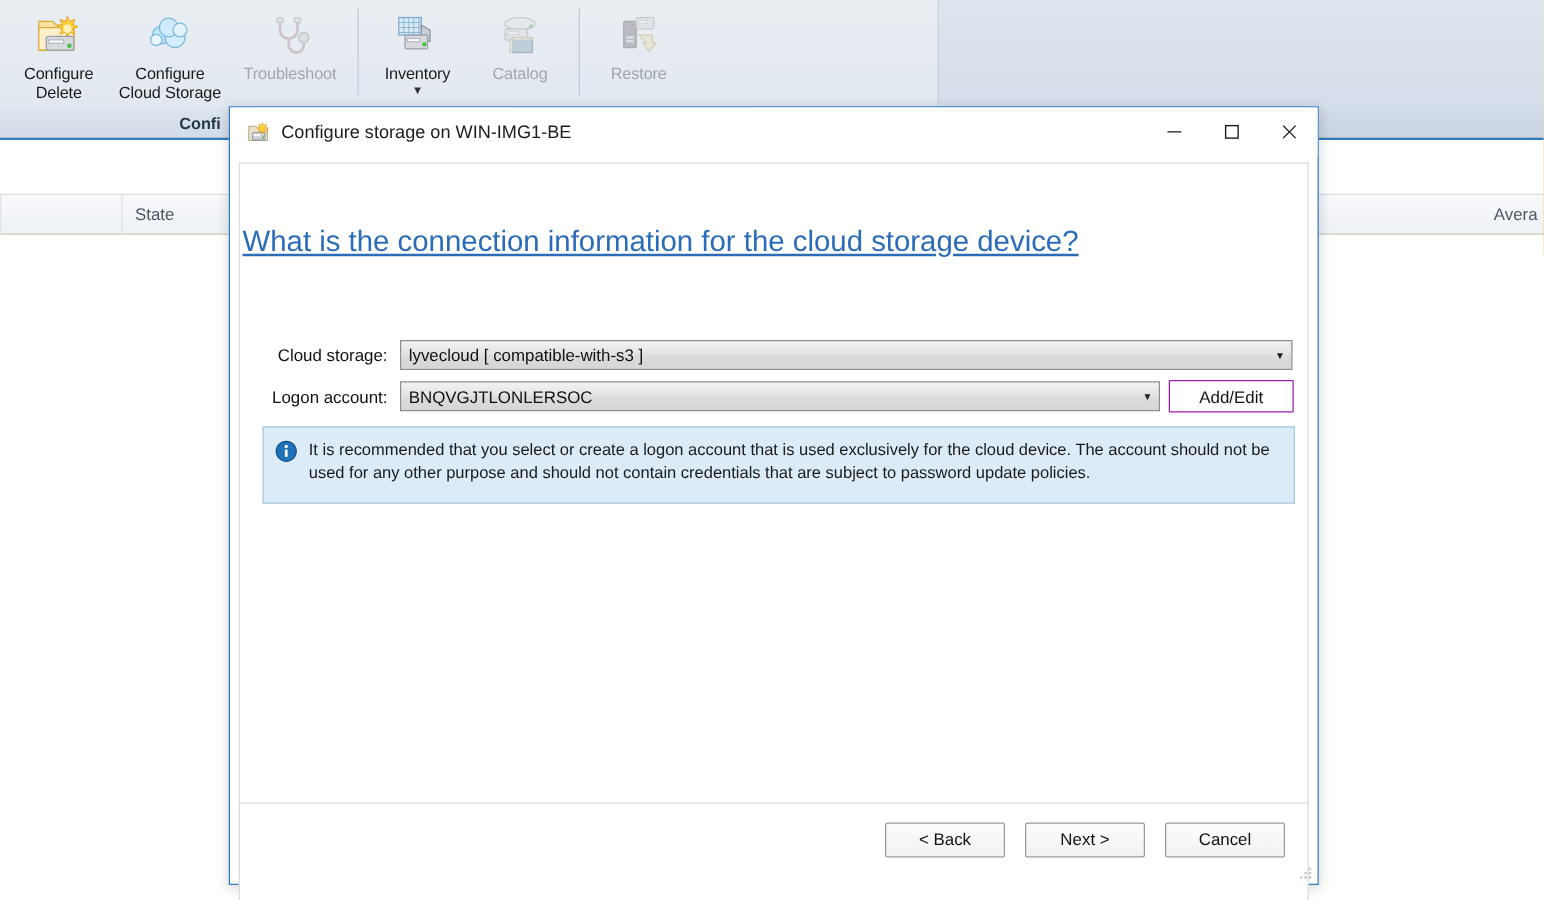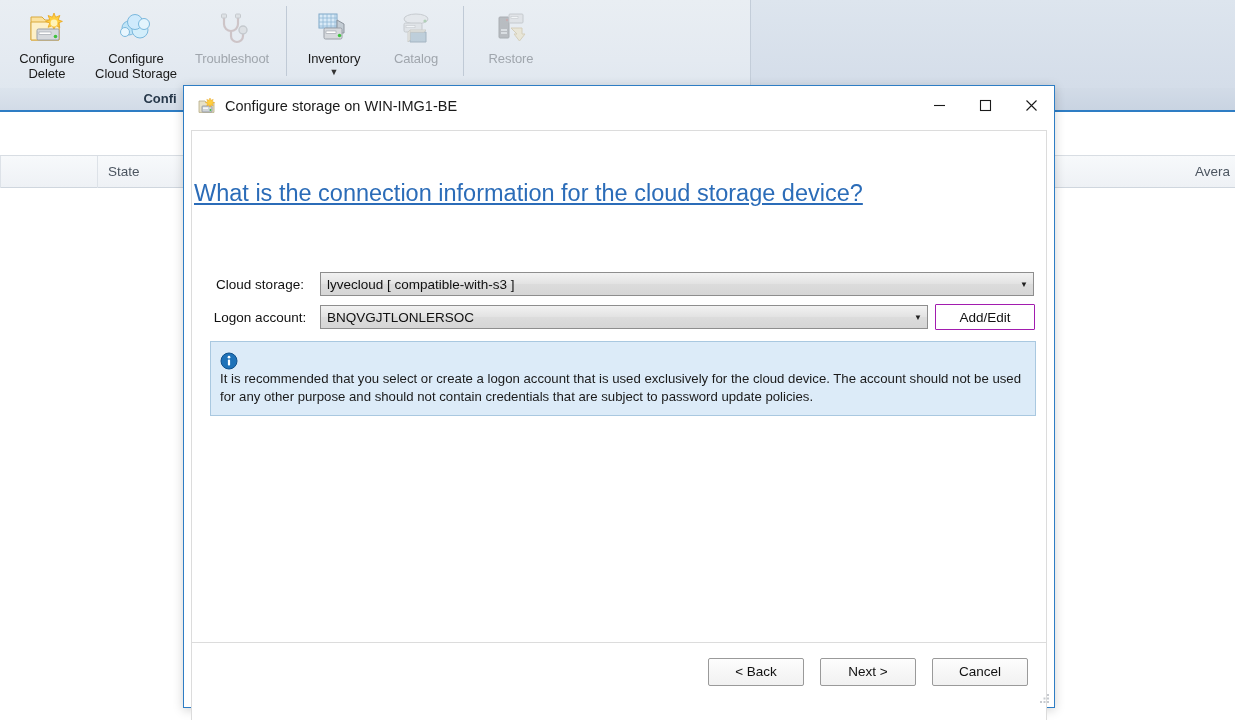--- a/index.html
+++ b/index.html
@@ -228,21 +228,21 @@
     left: 18px; top: 141px;
     width: 826px;
   }
   .form-row {
     display: flex;
     align-items: center;
     margin-bottom: 8px;
   }
   .form-label {
     width: 110px;
-    text-align: center;
+    text-align: right;
     padding-right: 10px;
     font-size: 13.5px;
     color: #111;
     box-sizing: border-box;
     white-space: nowrap;
   }
   .combo {
     position: relative;
     height: 24px;
     background: linear-gradient(to bottom, #f2f2f2 0%, #e3e3e3 48%, #dcdcdc 50%, #d6d6d6 100%);
@@ -297,21 +297,20 @@
   .infobox {
     position: absolute;
     left: 18px; top: 210px;
     width: 826px;
     min-height: 62px;
     background: #dcebf8;
     border: 1px solid #a9c8e0;
     box-sizing: border-box;
     display: flex;
     padding: 9px 10px 10px 9px;
-    flex-direction: column;
   }
   .infobox .i-icon {
     width: 18px; height: 18px;
     flex: none;
     margin-right: 9px;
     margin-top: 1px;
   }
   .infobox .i-text {
     font-size: 13.2px;
     line-height: 17.5px;

